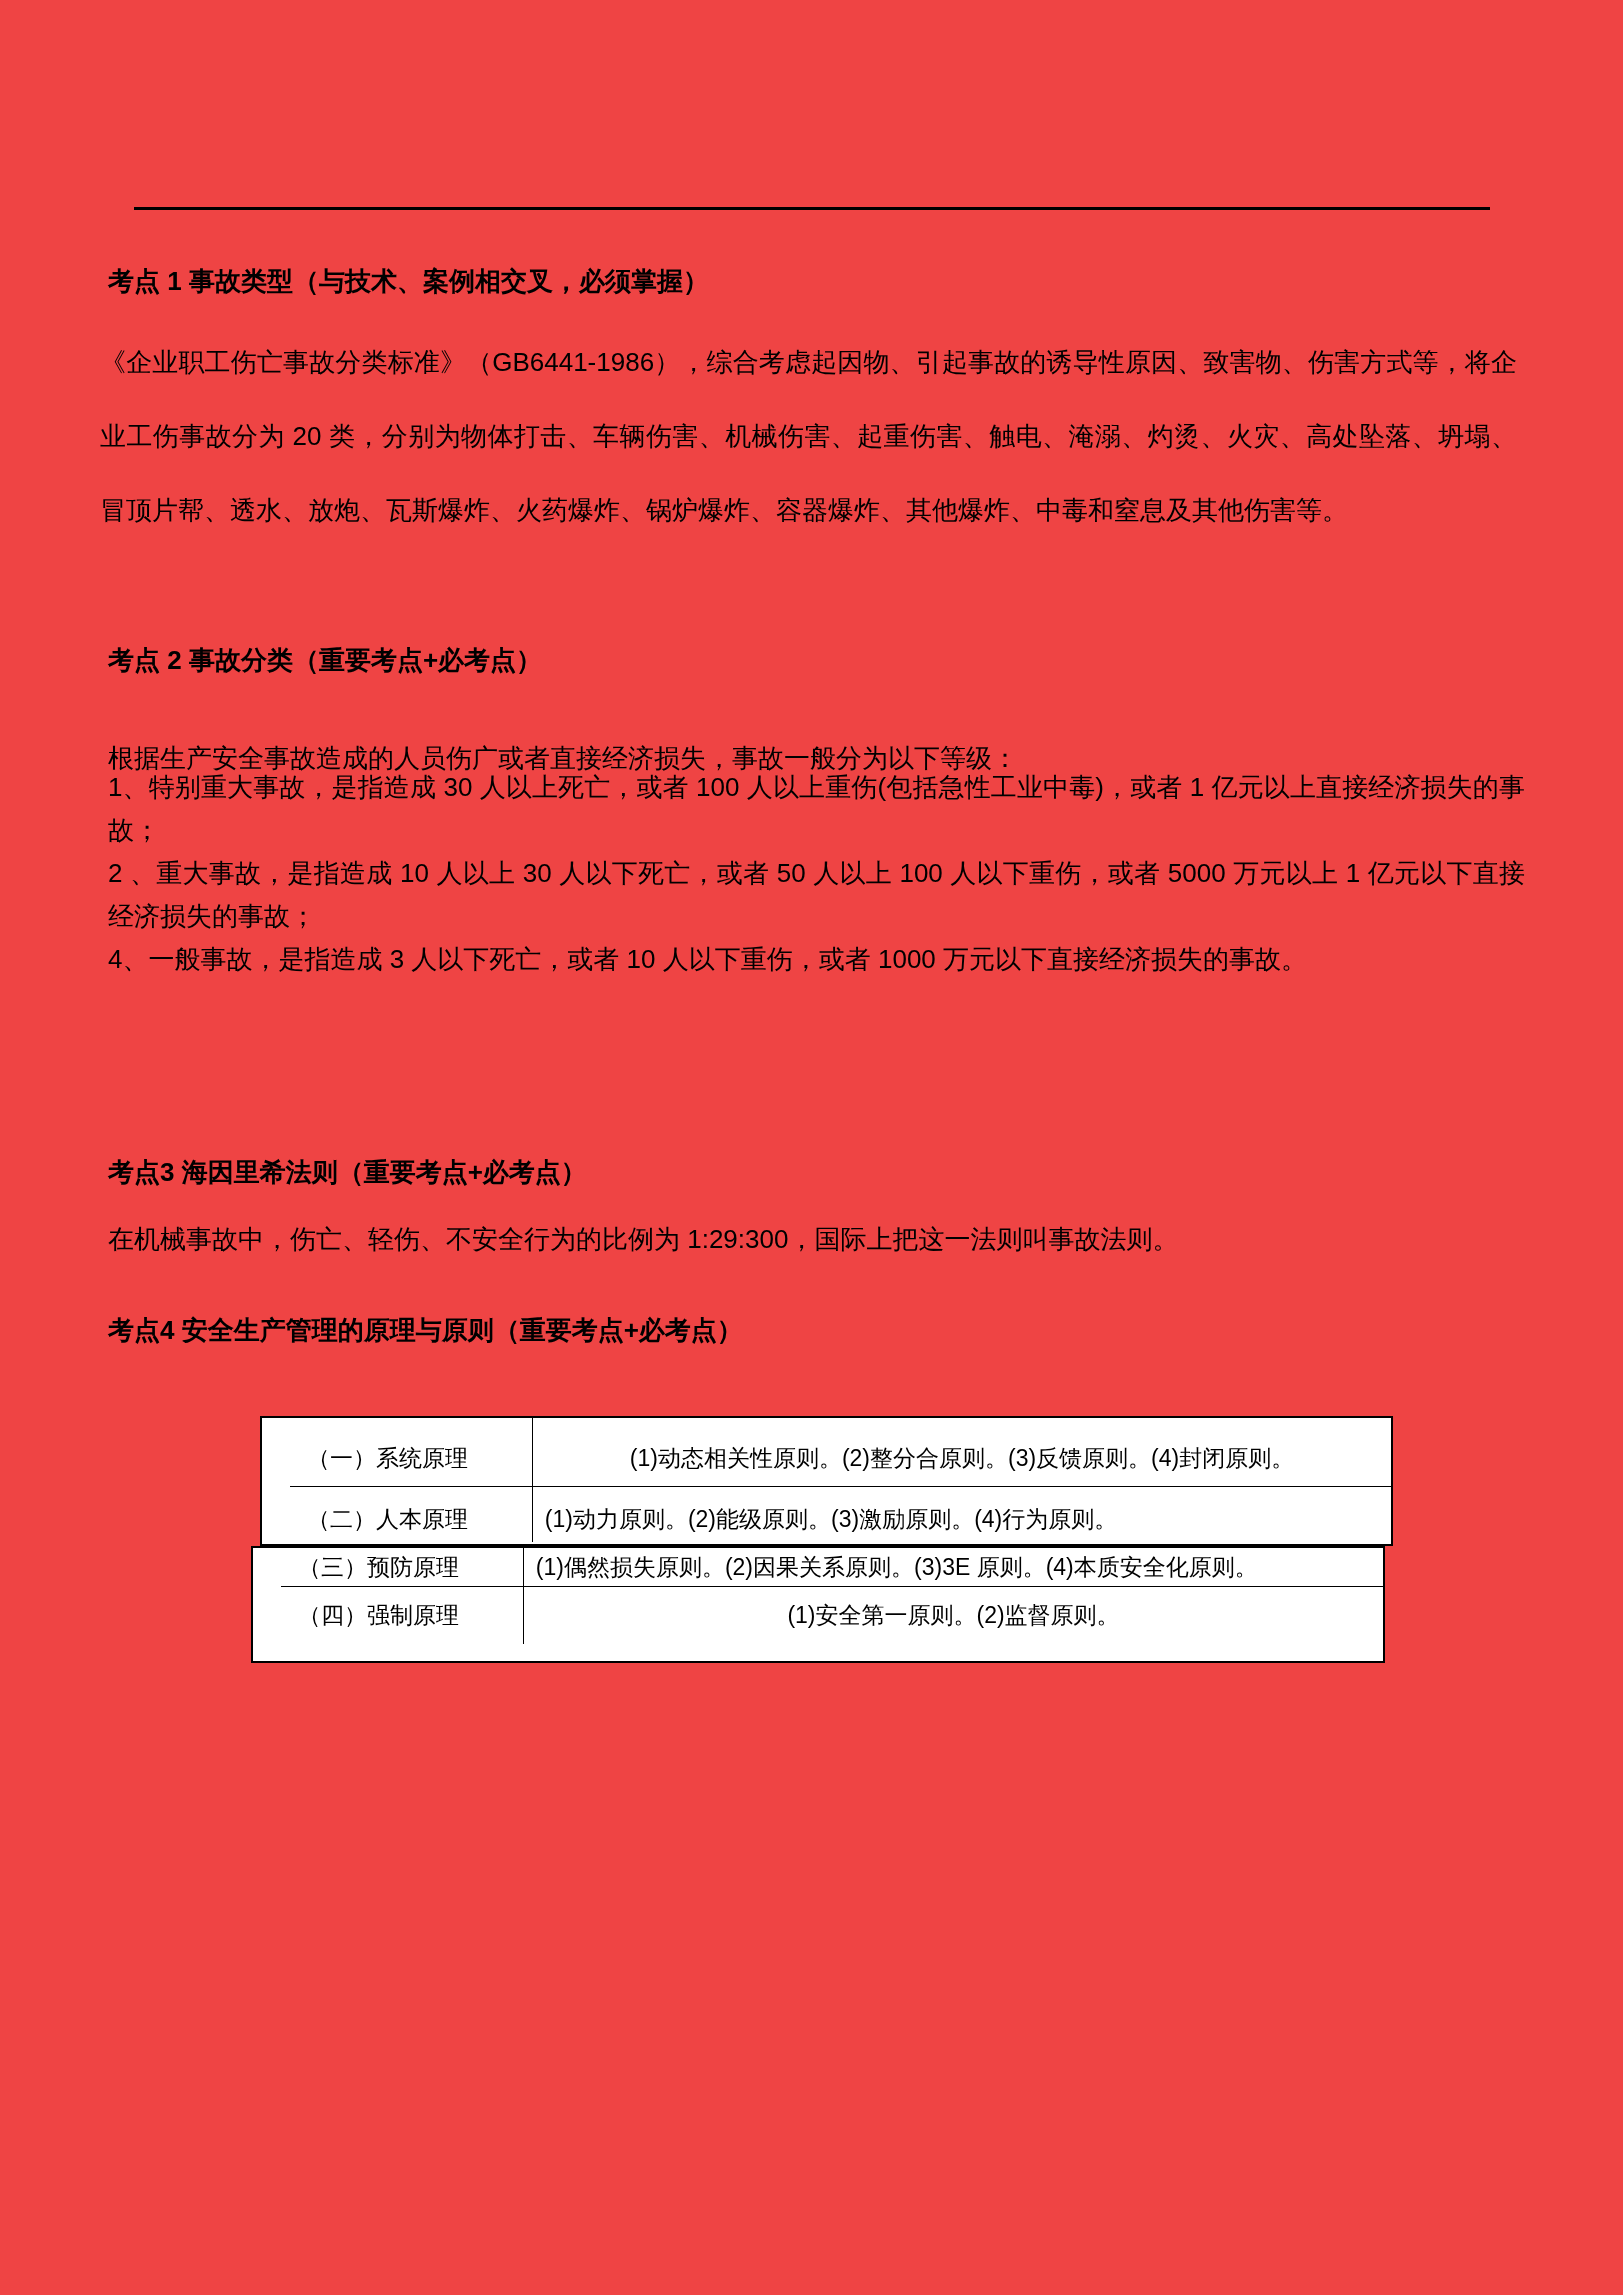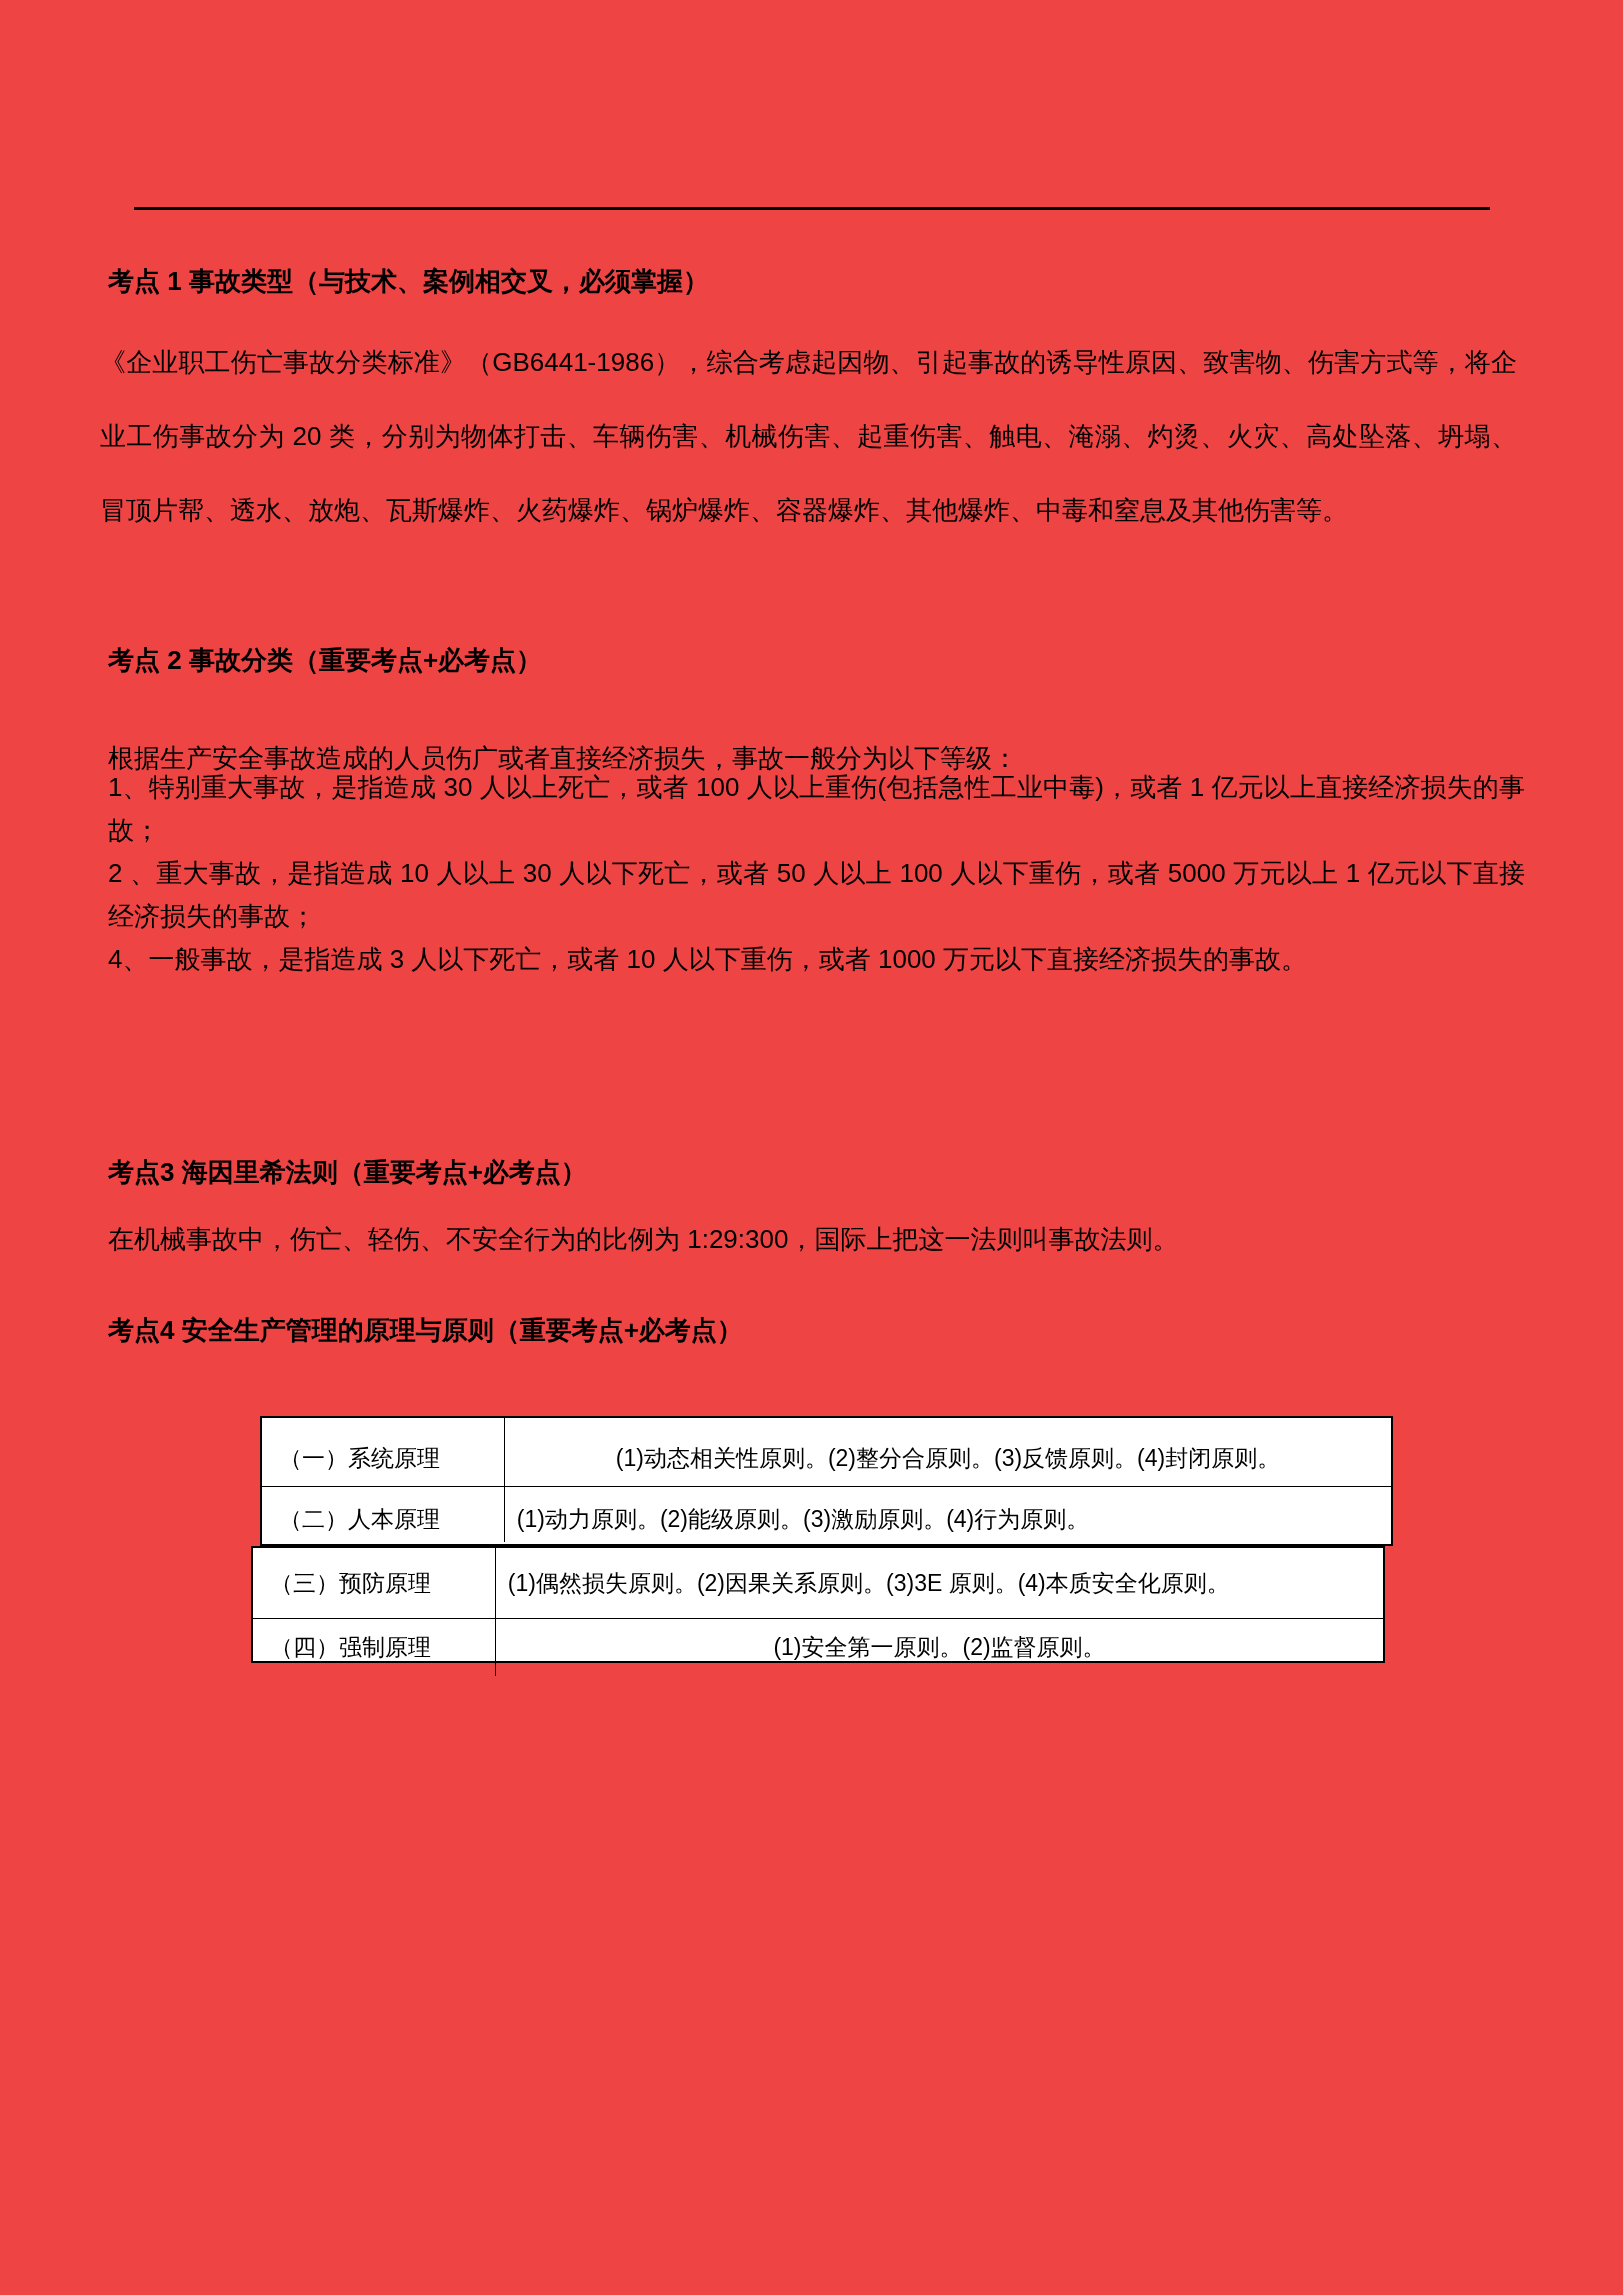--- a/index.html
+++ b/index.html
@@ -70,24 +70,24 @@
   .tbl {
     position: absolute;
     box-sizing: border-box;
     border: 2px solid #000000;
     background: #ffffff;
     font-size: 23px;
     line-height: 29px;
   }
   .tbl1 { left: 260px; top: 1416px; width: 1133px; height: 130px; }
   .tbl2 { left: 251px; top: 1546px; width: 1134px; height: 117px; }
-  .trow { display: flex; box-sizing: border-box; }
+  .trow { display: flex; box-sizing: border-box; margin-left: 28px; }
   .tbl1 .trow-a { height: 69px; border-bottom: 1.3px solid #000000; }
   .tbl1 .trow-b { flex: 1; height: 55px; }
-  .tbl2 .trow-a { height: 71px; border-bottom: 1.3px solid #000000; }
+  .tbl2 .trow-a { height: 39px; border-bottom: 1.3px solid #000000; }
   .tbl2 .trow-b { height: 57px; justify-content: space-between; }
   .c1 {
     box-sizing: border-box;
     border-right: 1.3px solid #000000;
     display: flex;
     flex: 0 0 auto;
   }
   .tbl1 .c1 { width: 243px; }
   .tbl2 .c1 { width: 243px; }
   .c2 { flex: 1; display: flex; }

